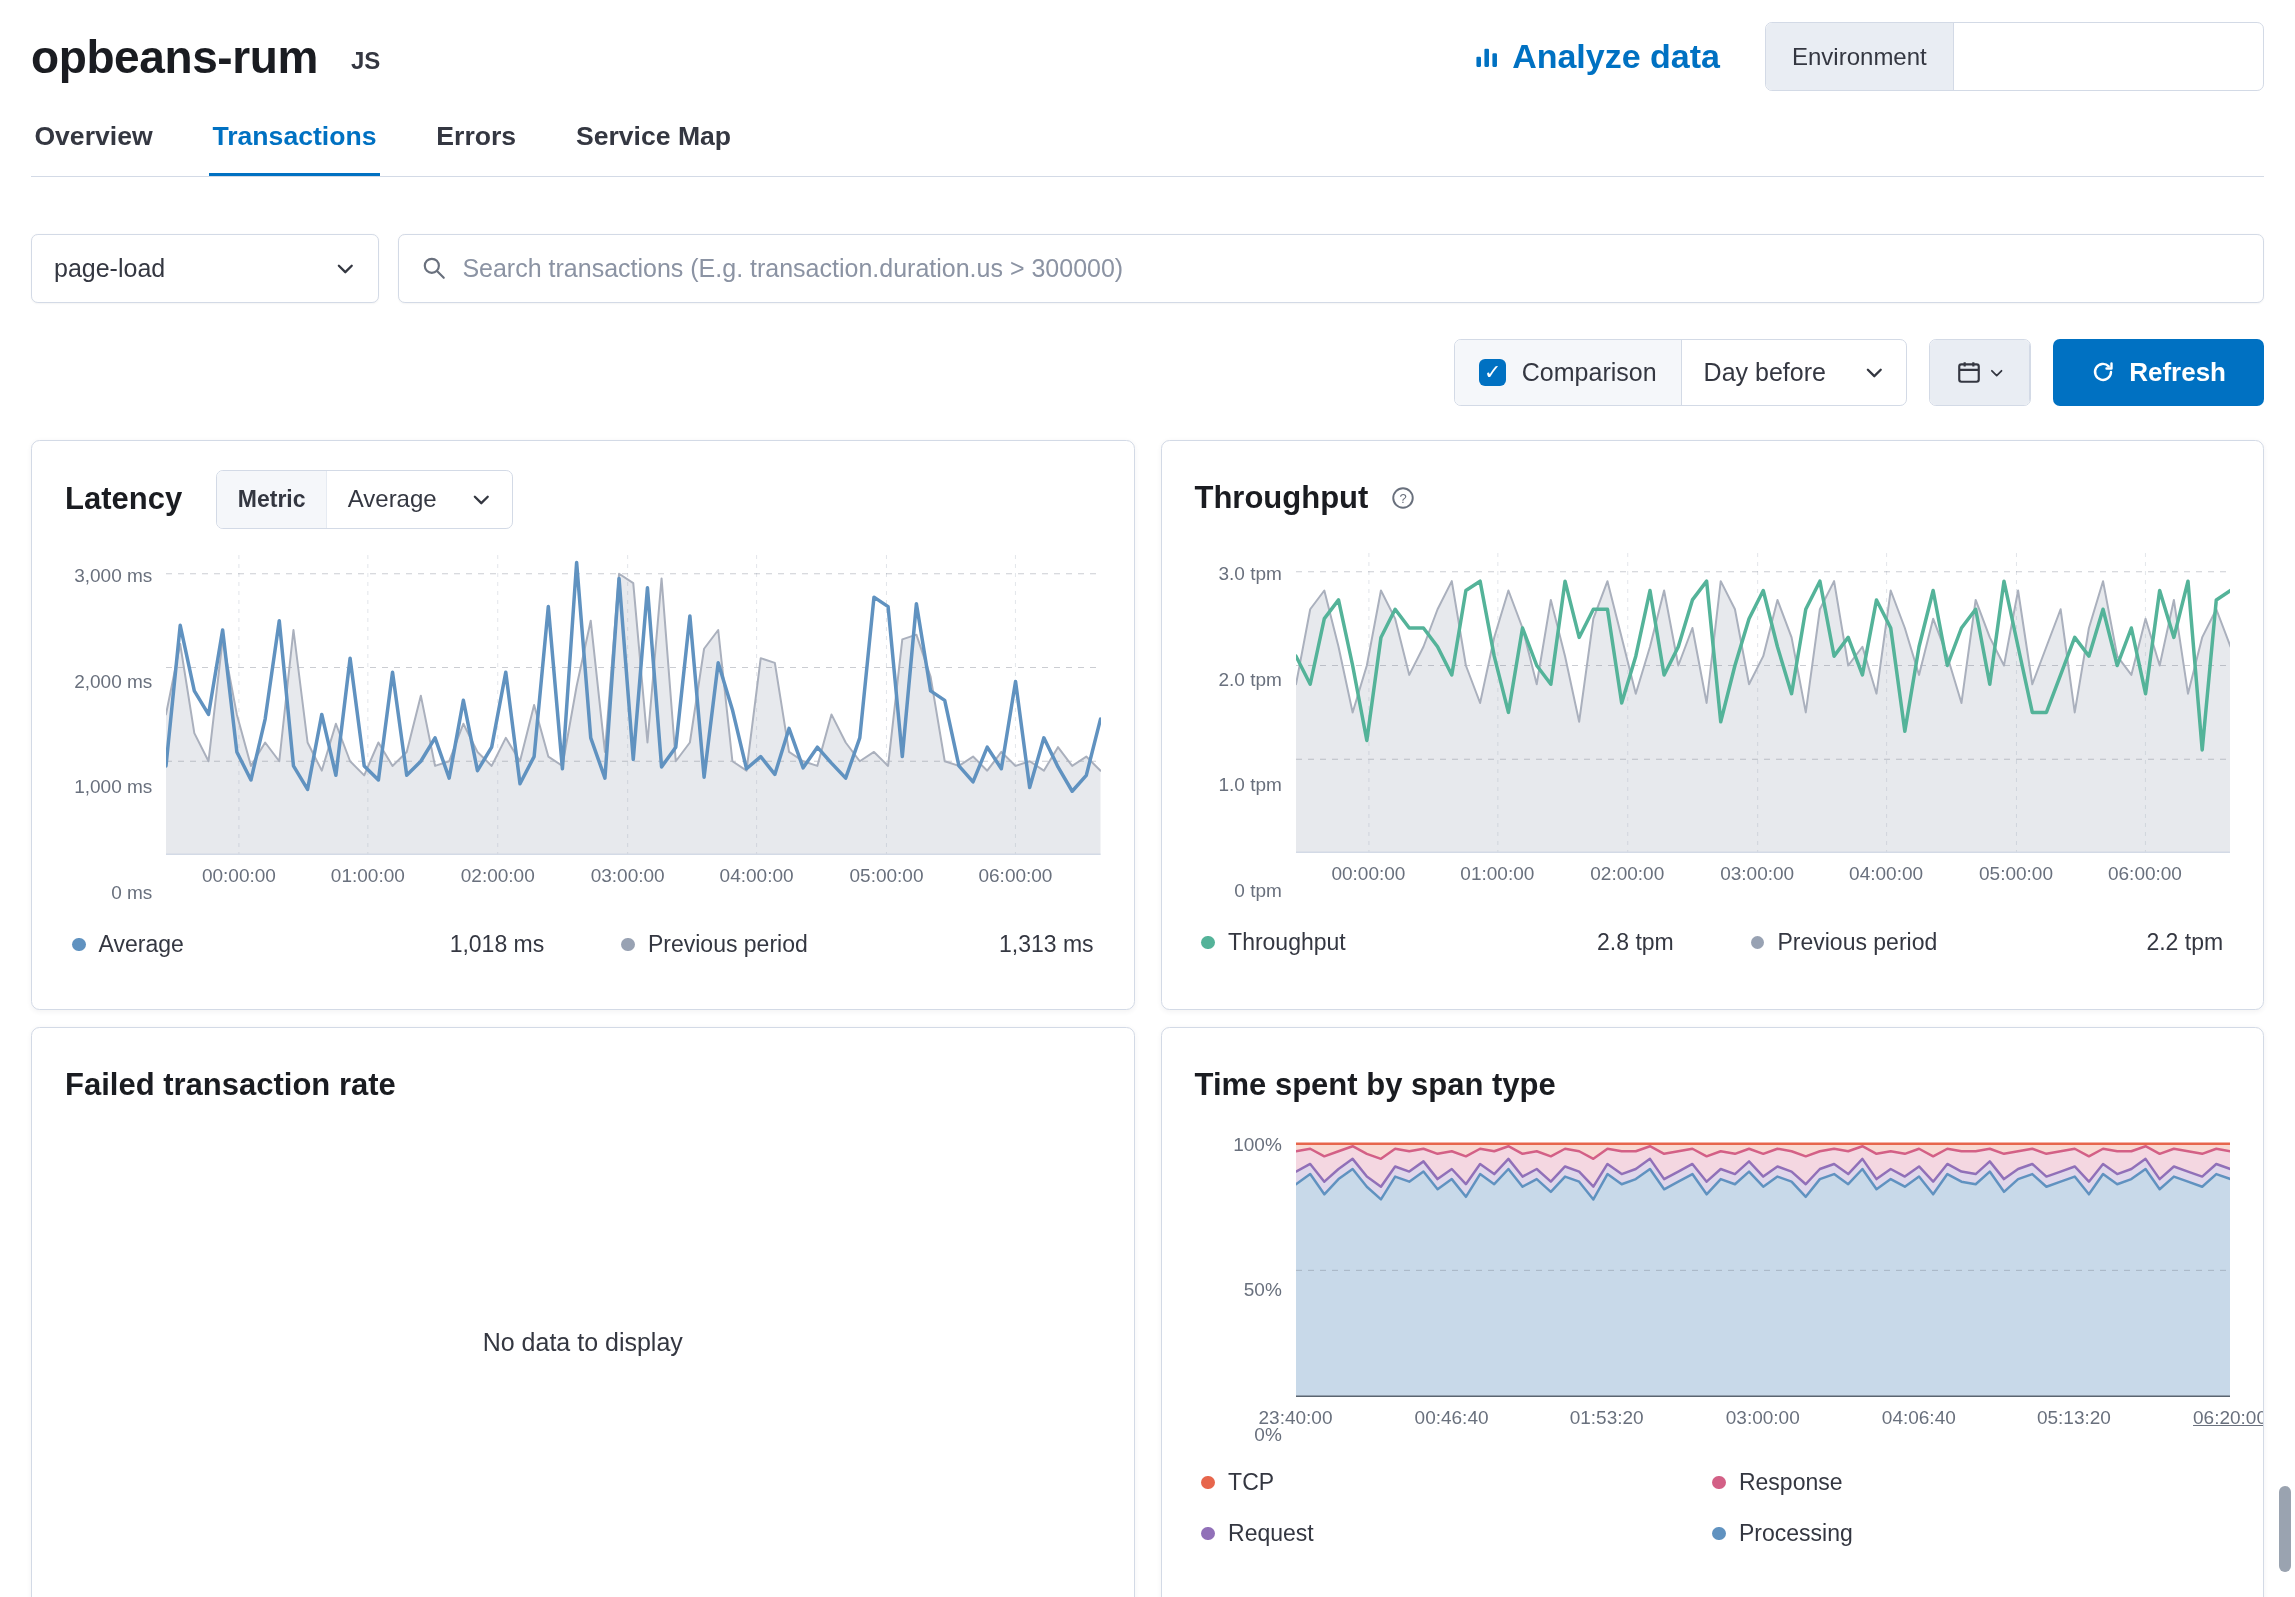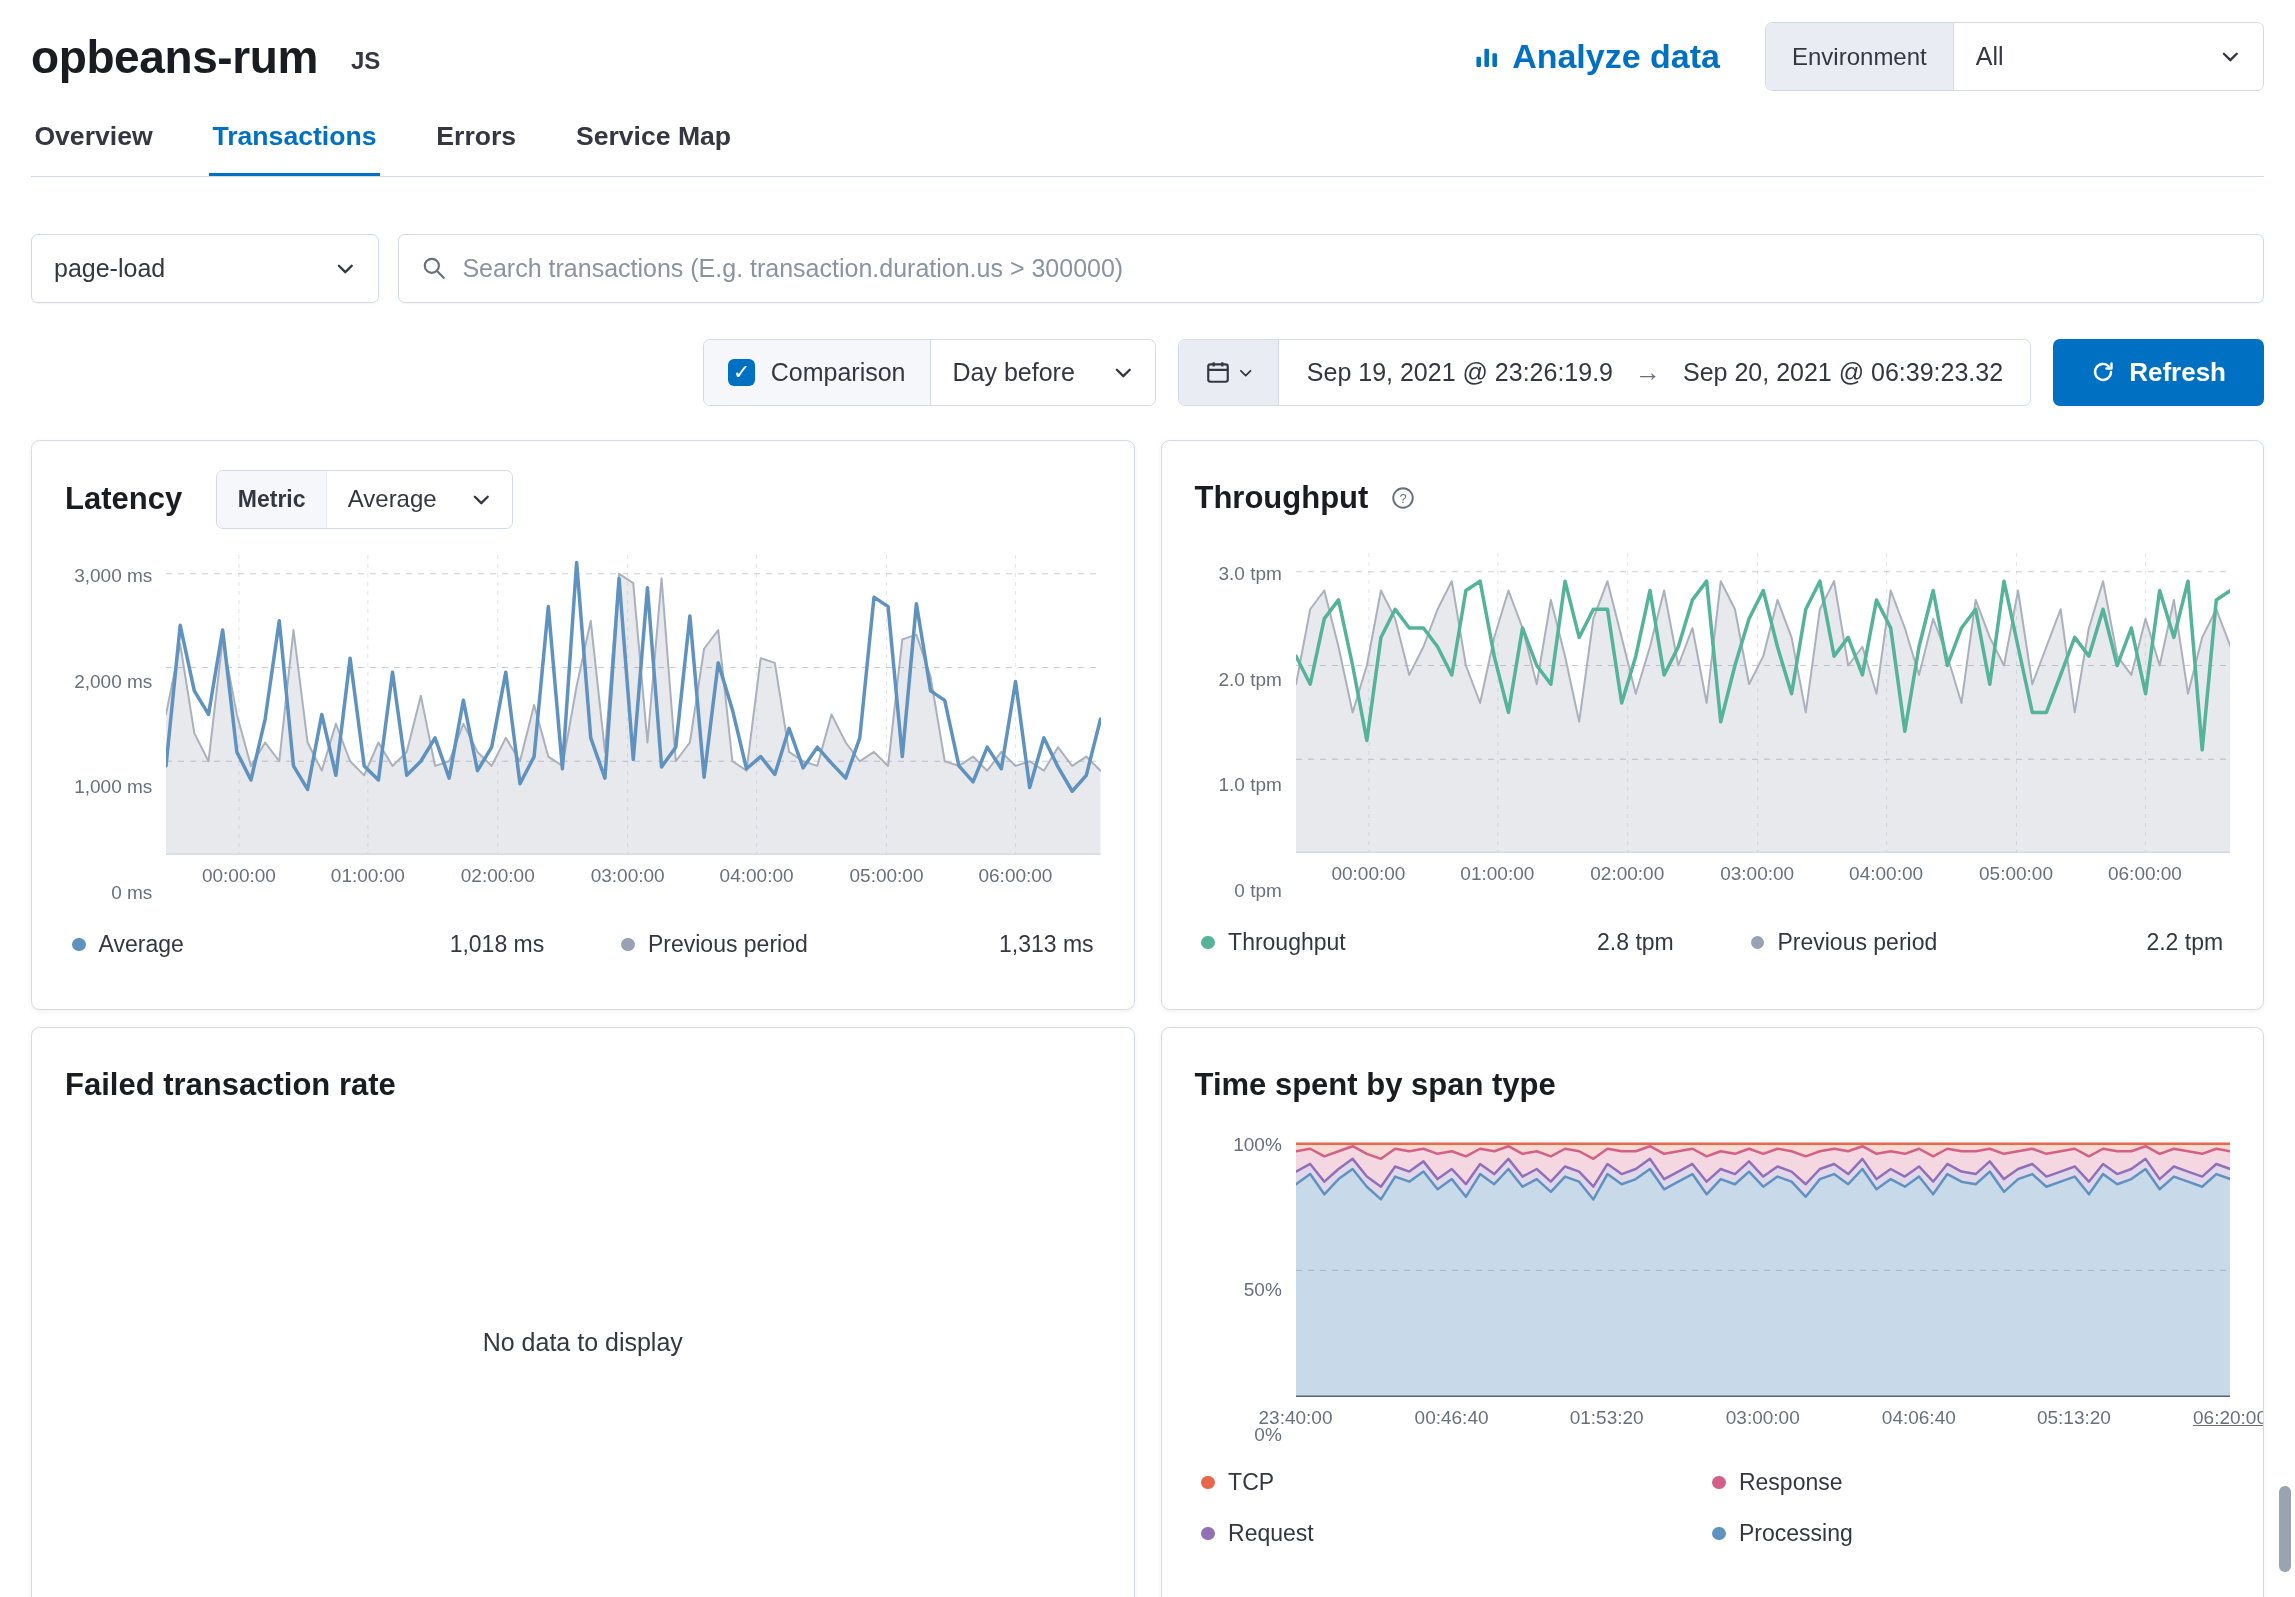--- a/index.html
+++ b/index.html
@@ -105,26 +105,20 @@
       <a class="analyze-link">
         <svg viewBox="0 0 24 24" width="27.4" height="27.4" fill="#0071c2">
             <rect x="3" y="12" width="4" height="9" rx="1"></rect>
             <rect x="10" y="5" width="4" height="16" rx="1"></rect>
             <rect x="17" y="9" width="4" height="12" rx="1"></rect>
           </svg>
         <span>Analyze data</span>
       </a>
       <div class="env-group">
         <span class="env-label">Environment</span>
-        <div class="env-select">
-          <span>All</span>
-          <svg class="chev" viewBox="0 0 16 16">
-              <path d="M3 6l5 5 5-5"></path>
-            </svg>
-        </div>
       </div>
     </div>
   </div>
 
   <nav class="tabs">
     <div class="tab">Overview</div>
     <div class="tab active">Transactions</div>
     <div class="tab">Errors</div>
     <div class="tab">Service Map</div>
   </nav>
@@ -164,25 +158,20 @@
       <div class="cal-btn">
         <svg viewBox="0 0 24 24" width="26" height="26">
             <rect x="3" y="5" width="18" height="16" rx="2" fill="none" stroke="#343741" stroke-width="2"></rect>
             <line x1="3" y1="10" x2="21" y2="10" stroke="#343741" stroke-width="2"></line>
             <line x1="8" y1="3" x2="8" y2="7" stroke="#343741" stroke-width="2"></line>
             <line x1="16" y1="3" x2="16" y2="7" stroke="#343741" stroke-width="2"></line>
           </svg>
         <svg class="chev chev-sm" viewBox="0 0 16 16">
             <path d="M3 6l5 5 5-5"></path>
           </svg>
-      </div>
-      <div class="date-text">
-        <span>Sep 19, 2021 @ 23:26:19.9</span>
-        <span class="arrow">→</span>
-        <span>Sep 20, 2021 @ 06:39:23.32</span>
       </div>
     </div>
     <button class="refresh-btn">
       <svg viewBox="0 0 24 24" width="24" height="24">
           <path d="M20 12a8 8 0 1 1-2.3-5.7" fill="none" stroke="#fff" stroke-width="2.4" stroke-linecap="round"></path>
           <path d="M20.5 3.5v5h-5" fill="none" stroke="#fff" stroke-width="2.4" stroke-linecap="round" stroke-linejoin="round"></path>
         </svg>
       <span>Refresh</span>
     </button>
   </div>

